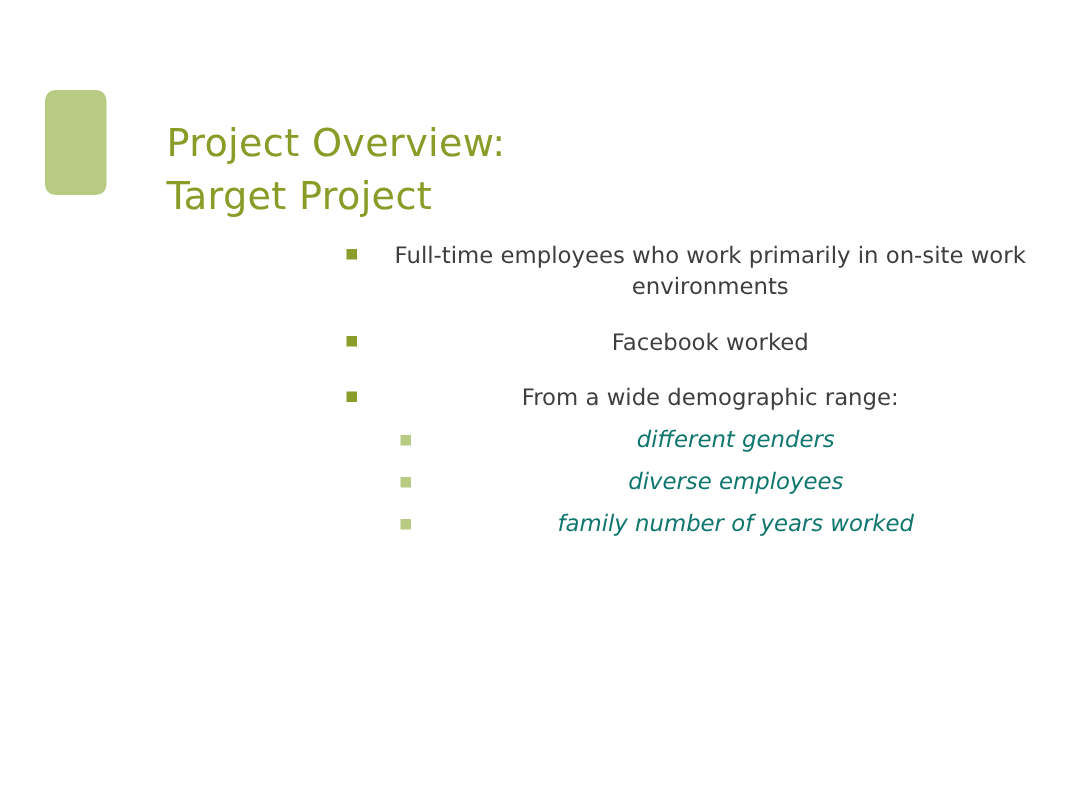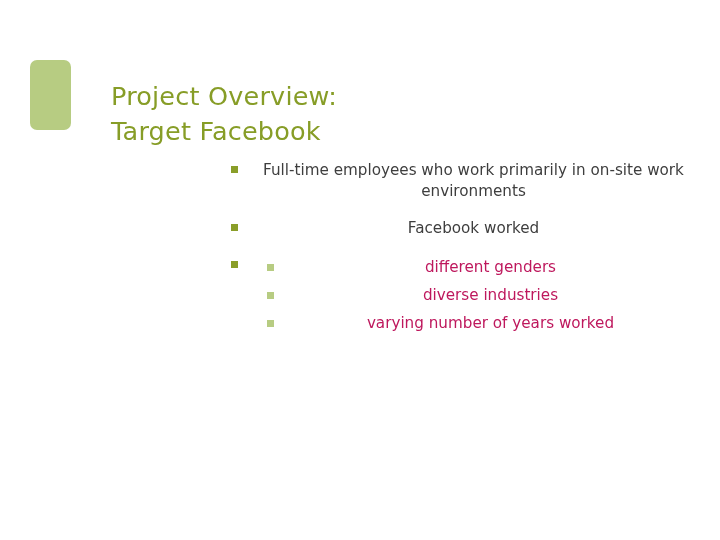--- a/index.html
+++ b/index.html
@@ -89,23 +89,24 @@
 
   ul.level2 {
     list-style: none;
     margin: 5px 0 0 0;
     padding: 0 0 0 18px;
   }
   ul.level2 > li.bullet-l2 {
     position: relative;
     padding-left: 16px;
     margin-bottom: 3px;
-    color: #be185d;
+    color: #0f766e;
     font-size: 15.2px;
     line-height: 25px;
+    font-style: italic;
   }
   ul.level2 > li.bullet-l2:last-child {
     margin-bottom: 0;
   }
   ul.level2 > li.bullet-l2 > .marker-l2 {
     position: absolute;
     left: 1px;
     top: 9px;
     width: 7px;
     height: 7px;
@@ -114,51 +115,52 @@
 </style>
 </head>
 <body>
 
 <div class="slide">
 
   <div class="accent-block"></div>
 
   <h1 class="title">
     <span class="title-line">Project Overview:</span>
-    <span class="title-line">Target Facebook</span>
+    <span class="title-line">Target Project</span>
   </h1>
 
   <div class="body">
     <ul class="level1">
 
       <li class="bullet-l1">
         <span class="marker-l1"></span>
         <span class="bullet-text">Full-time employees who work primarily in on-site work environments</span>
       </li>
 
       <li class="bullet-l1">
         <span class="marker-l1"></span>
         <span class="bullet-text">Facebook worked</span>
       </li>
 
       <li class="bullet-l1">
         <span class="marker-l1"></span>
+        <span class="bullet-text">From a wide demographic range:</span>
 
         <ul class="level2">
           <li class="bullet-l2">
             <span class="marker-l2"></span>
             <span class="bullet-text">different genders</span>
           </li>
           <li class="bullet-l2">
             <span class="marker-l2"></span>
-            <span class="bullet-text">diverse industries</span>
+            <span class="bullet-text">diverse employees</span>
           </li>
           <li class="bullet-l2">
             <span class="marker-l2"></span>
-            <span class="bullet-text">varying number of years worked</span>
+            <span class="bullet-text">family number of years worked</span>
           </li>
         </ul>
       </li>
 
     </ul>
   </div>
 
 </div>
 
 </body></html>

